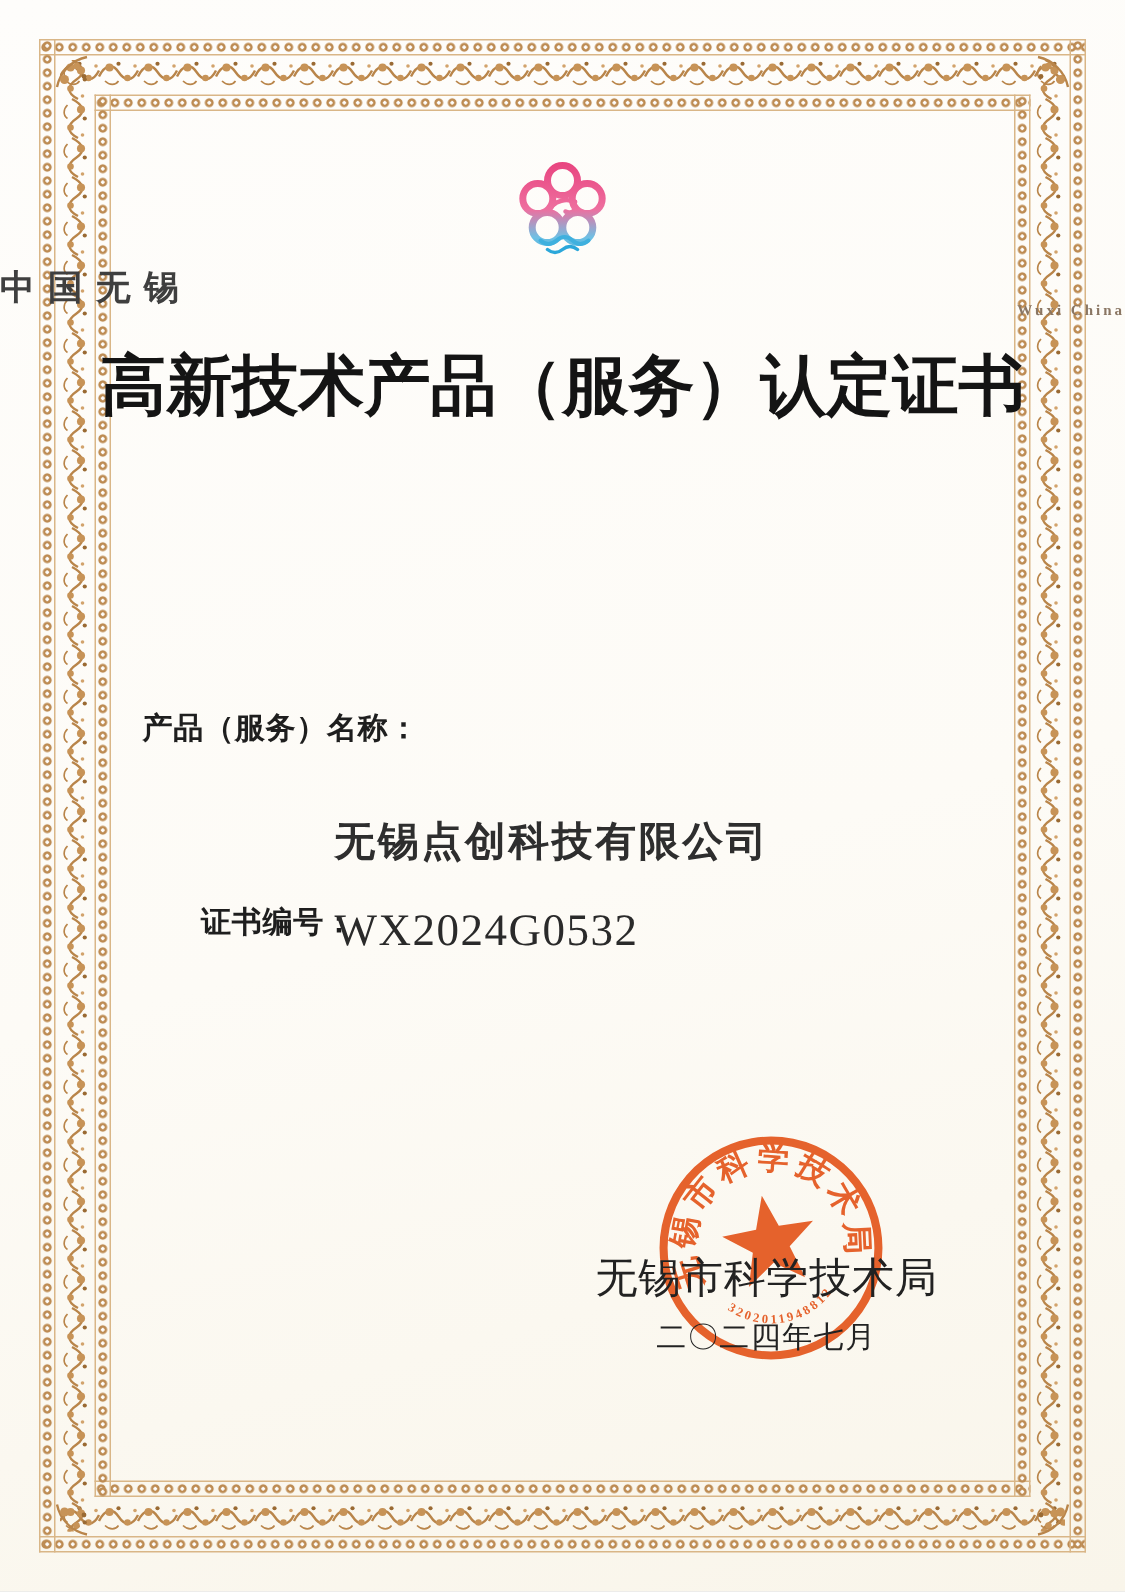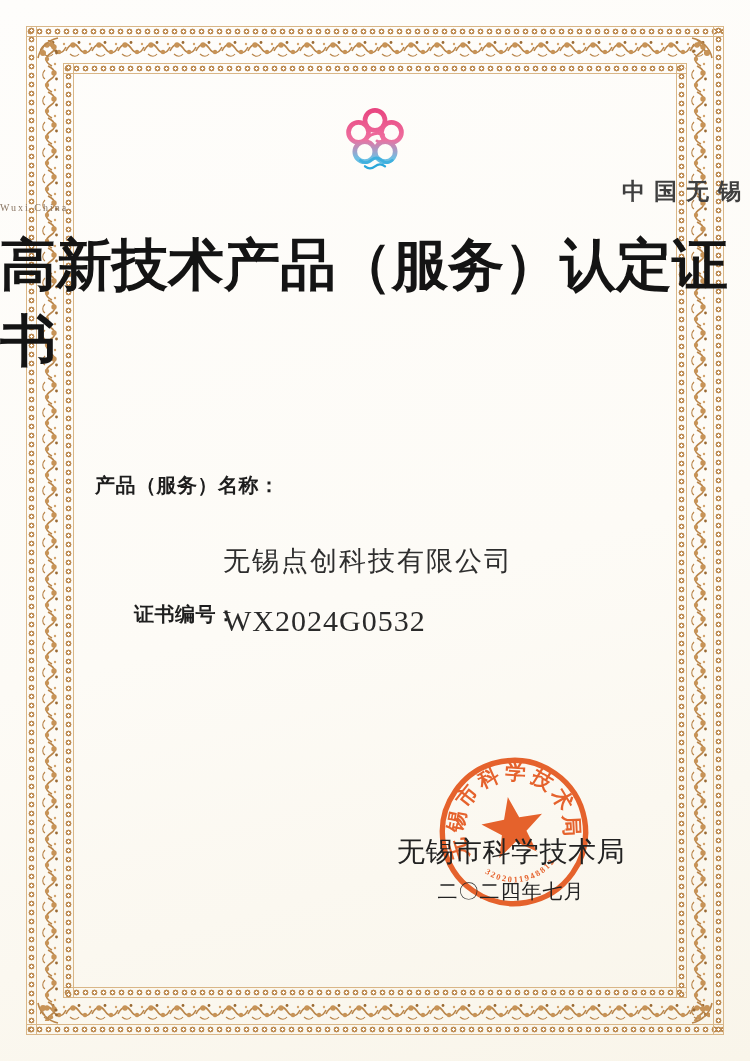--- a/index.html
+++ b/index.html
@@ -37,44 +37,44 @@
   .orn-right{left:710px;top:40px;width:981px;transform:rotate(90deg);transform-origin:0 0;}
   .corner{position:absolute;width:24px;height:24px;}
   .corner svg{display:block;}
   .corner-tl{left:36px;top:36px;}
   .corner-tr{right:36px;top:36px;transform:scaleX(-1);}
   .corner-bl{left:36px;bottom:36px;transform:scaleY(-1);}
   .corner-br{right:36px;bottom:36px;transform:scale(-1,-1);}
   
   .emblem{position:absolute;left:335px;top:104px;}
   .logo-cn{
-    position:absolute;left:0;right:0;top:176px;text-align:right;
+    position:absolute;left:0;right:0;top:176px;text-align:left;
     font-size:23px;letter-spacing:9px;color:#3f3f3f;font-weight:600;
   }
   .logo-en{
-    position:absolute;left:0;right:0;top:202px;text-align:left;
-    font-size:10px;letter-spacing:2px;color:#8a7663;font-weight:400;
+    position:absolute;left:0;right:0;top:202px;text-align:right;
+    font-size:10px;letter-spacing:2px;color:#8a7663;font-weight:700;
   }
   
   .title{
-    position:absolute;left:0;right:0;top:228px;
-    font-size:56px;font-weight:900;color:#141414;letter-spacing:0px;
+    position:absolute;left:0;right:0;top:228px;text-align:center;
+    font-size:44px;font-weight:900;color:#141414;letter-spacing:0px;
     font-family:"Liberation Serif","DejaVu Serif",serif;
   }
   
   .field-label{
     position:absolute;left:95px;
     font-family:Liberation Mono, monospace;
     font-weight:700;font-size:20px;color:#1e1e1e;letter-spacing:0.5px;text-align:center;
   }
   .field-value{
     position:absolute;font-size:27px;color:#2e2e2e;letter-spacing:2px;
   }
   .lbl-1{top:472px;} .val-1{left:337px;top:476px;}
-  .lbl-2{top:539px;} .val-2{left:223px;top:543px;}
+  .lbl-2{top:539px;} .val-2{left:223px;top:543px;font-weight:bold;}
   .lbl-3{top:601px;margin-left:39px;} .val-3{left:223px;top:604px;font-size:30px;letter-spacing:1px;color:#2a2a2a;}
   
   .validity{
     position:absolute;left:118px;top:845px;font-size:28px;color:#333;letter-spacing:4px;
   }
   .agency-block{position:absolute;left:391px;top:833px;width:240px;text-align:center;color:#222;}
   .agency{font-size:28px;letter-spacing:0.5px;}
   .issue-date{font-size:20px;margin-top:7px;letter-spacing:1px;}
   
   .seal{

